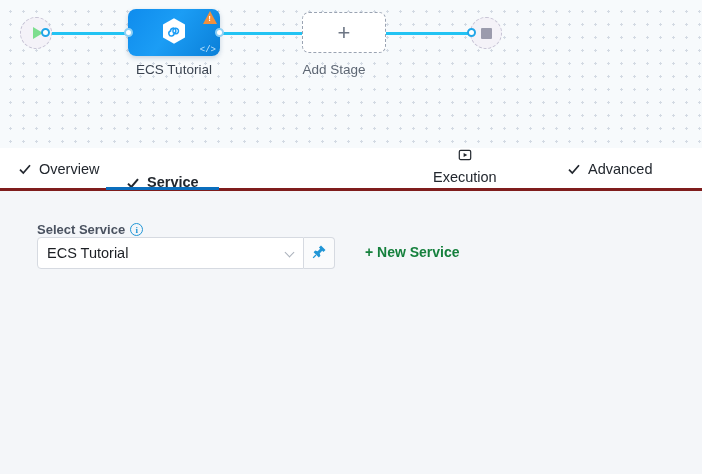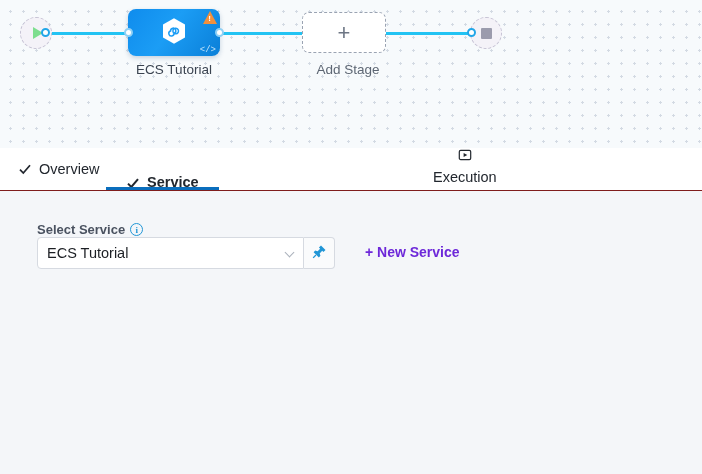--- a/index.html
+++ b/index.html
@@ -120,28 +120,28 @@
   }
 
   .node-label {
     position: absolute;
     font-size: 13.5px;
     color: #3a4350;
     text-align: center;
     white-space: nowrap;
   }
   #stage-label { left: 128px; width: 92px; top: 62px; }
-  #add-label   { left: 306px; width: 84px; top: 62px; color: #5d6673; }
+  #add-label   { left: 292px; width: 84px; top: 62px; color: #5d6673; }
 
   
   #tabbar {
     position: relative;
     width: 702px; height: 43px;
     background: #ffffff;
-    border-bottom: 1px solid #7f1d1d;
+    border-bottom: 3px solid #7f1d1d;
   }
   .tab {
     position: absolute;
     top: 0; height: 42px;
     display: flex; align-items: center; gap: 7px;
     font-size: 14.5px;
     color: #22272e;
     cursor: pointer;
   }
   #tab-overview    { left: 18px; }
@@ -200,21 +200,21 @@
     width: 31px; height: 32px;
     background: #fafbfc;
     border: 1px solid #d6dae1;
     border-left: none;
     border-radius: 0 4px 4px 0;
     display: flex; align-items: center; justify-content: center;
     cursor: pointer;
   }
   #new-service-btn {
     position: absolute; left: 365px; top: 53px;
-    font-size: 14px; font-weight: bold; color: #6d28d9;
+    font-size: 14px; font-weight: bold; color: #15803d;
     cursor: pointer; white-space: nowrap;
   }
 </style>
 </head>
 <body>
 
 <div id="canvas">
 
   <div class="edge" id="edge-1"></div>
   <div class="edge" id="edge-2"></div>
@@ -275,20 +275,28 @@
   <div class="tab" id="tab-execution">
     <span class="ico">
       <svg width="14" height="14" viewBox="0 0 14 14">
         <rect x="1.3" y="2.4" width="11.4" height="9.2" rx="1.4" fill="none" stroke="#22272e" stroke-width="1.2"></rect>
         <path d="M5.6 4.9 L9.3 7 L5.6 9.1 Z" fill="#22272e"></path>
       </svg>
     </span>
     <span>Execution</span>
   </div>
 
+  <div class="tab" id="tab-advanced">
+    <span class="ico">
+      <svg width="14" height="14" viewBox="0 0 14 14">
+          <path d="M2 7.6 L5.3 11 L12 3.2" fill="none" stroke="#22272e" stroke-width="1.7"></path>
+        </svg>
+    </span>
+    <span>Advanced</span>
+  </div>
 </div>
 
 <div id="content">
 
   <div id="label-row">
     <span>Select Service</span>
     <span class="info-circle">i</span>
   </div>
 
   <div id="select-wrap">

